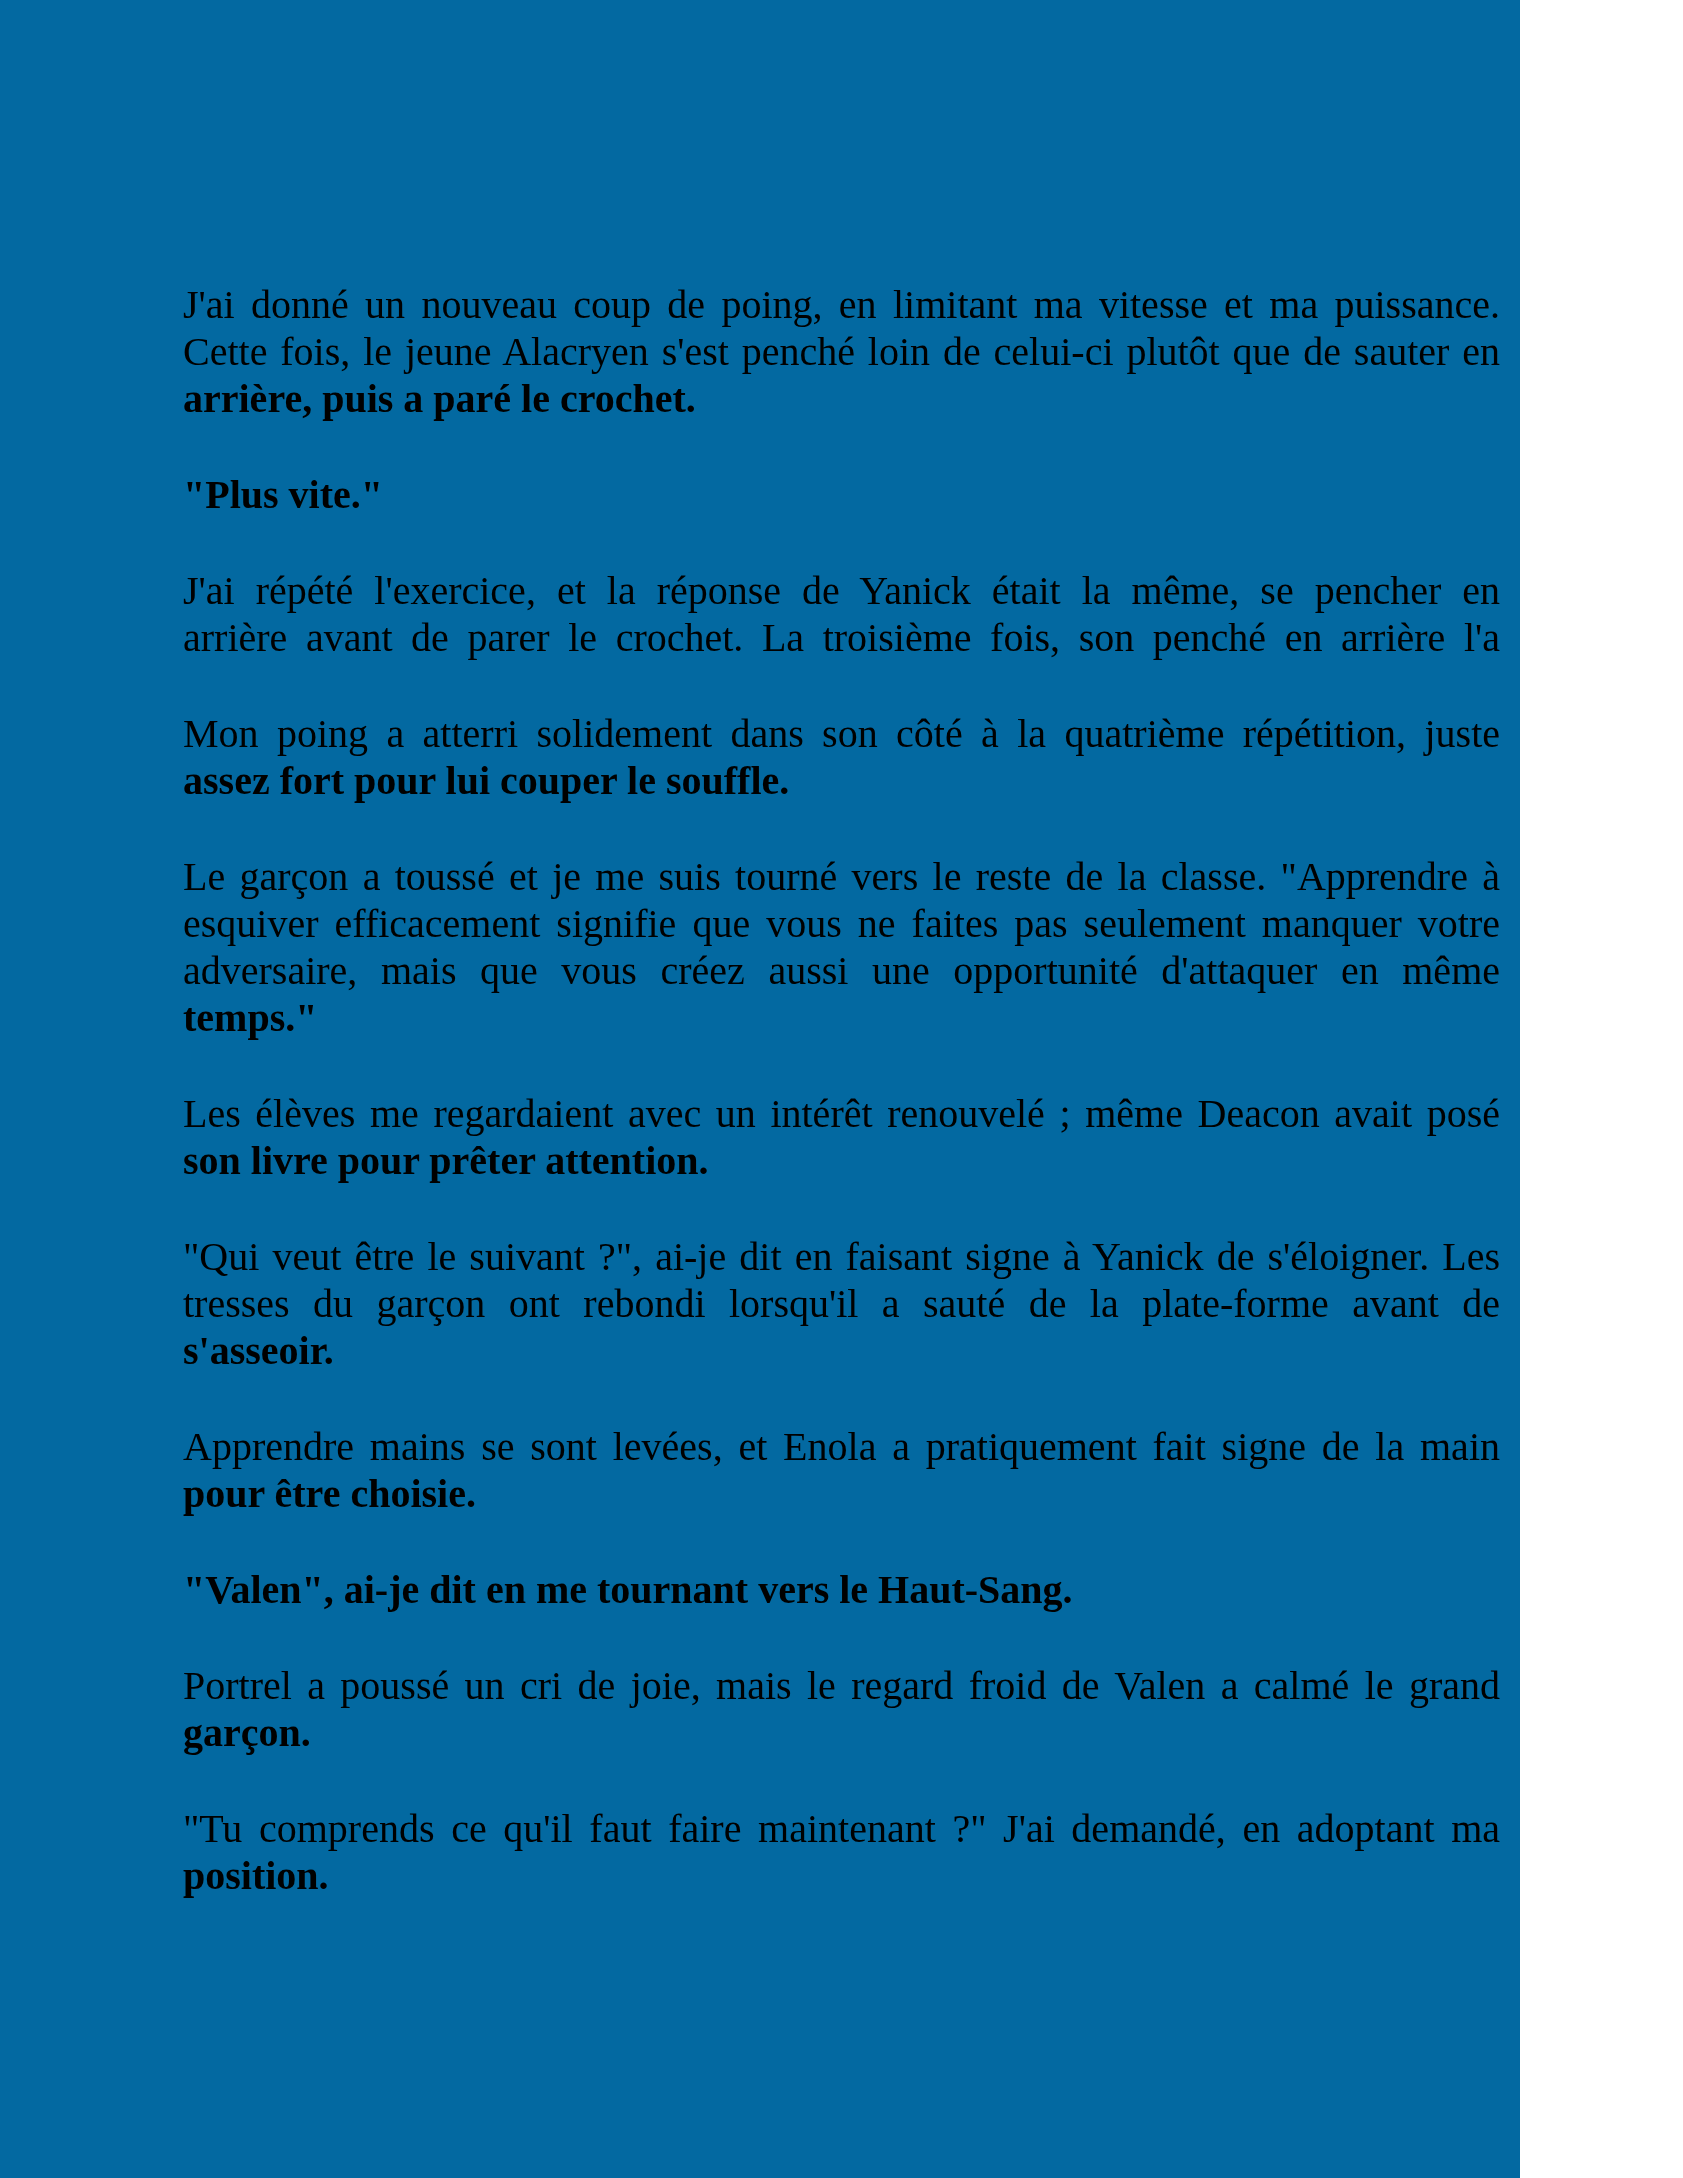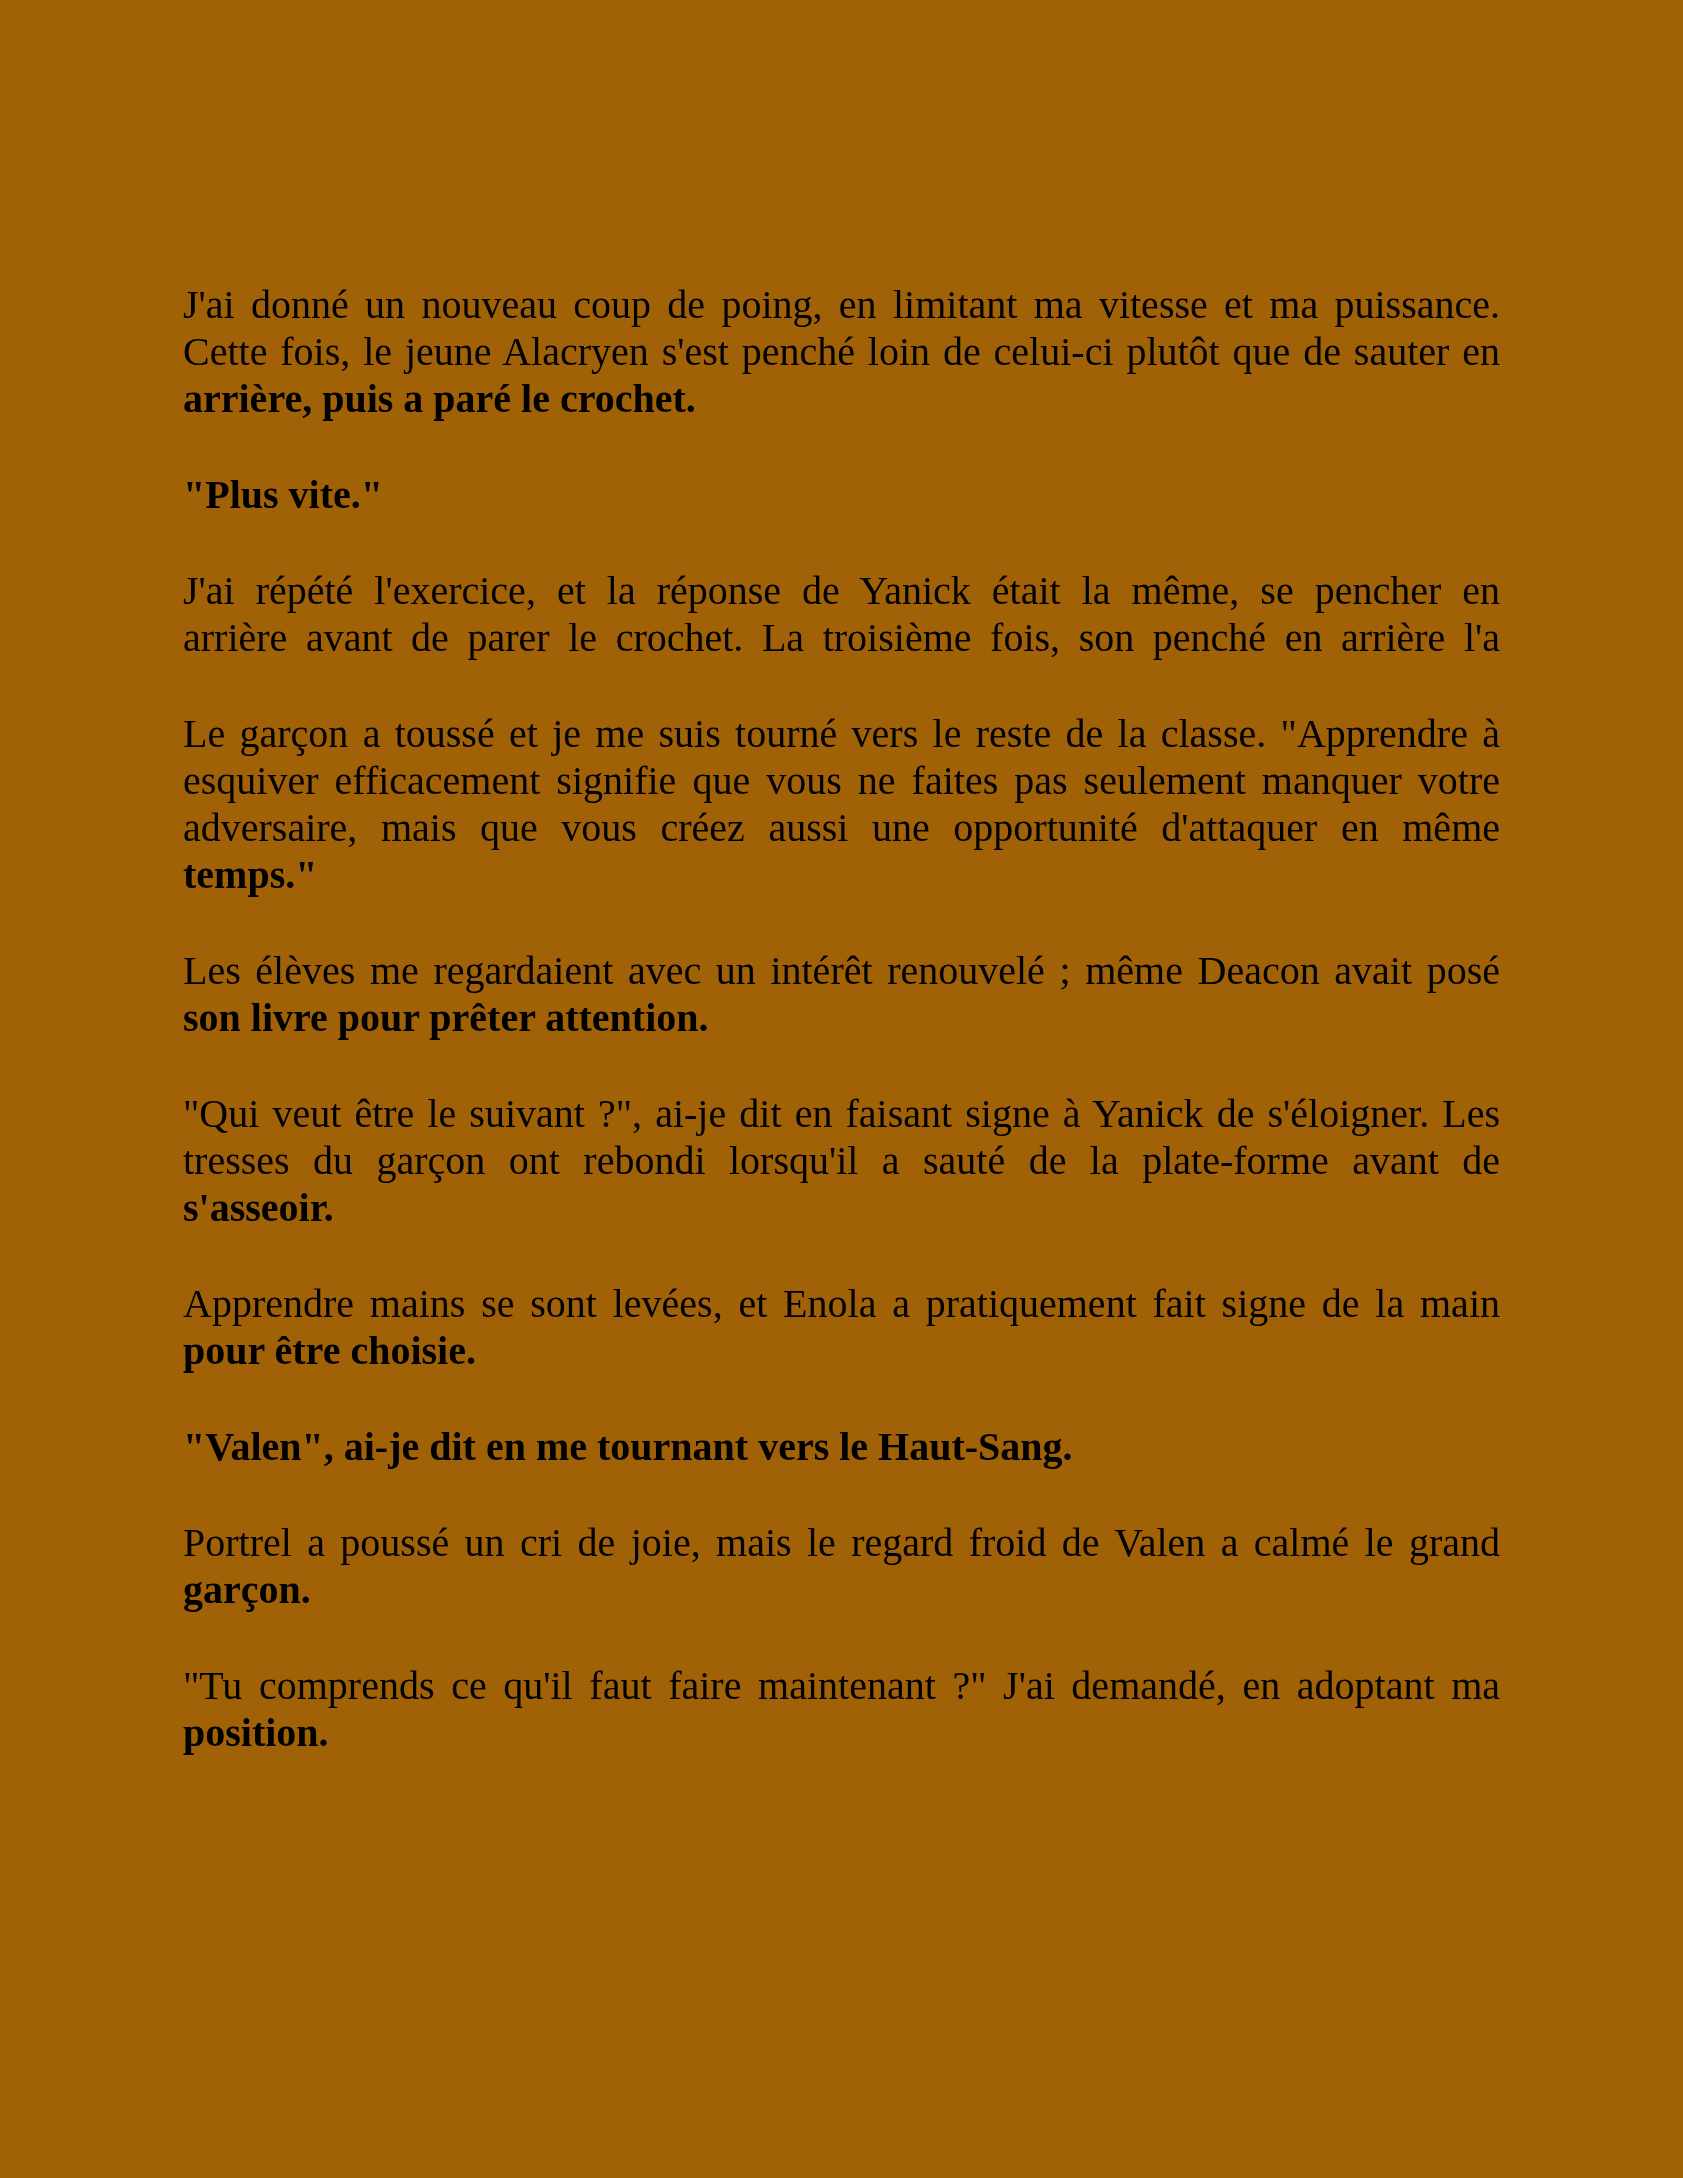--- a/index.html
+++ b/index.html
@@ -2,23 +2,23 @@
 <html><head>
 <meta charset="utf-8">
 <style>
   html, body {
     margin: 0;
     padding: 0;
     background: #ffffff;
   }
   .page {
     position: relative;
-    width: 1683px;
+    width: 1520px;
     height: 2178px;
-    background: #a16207;
+    background: #0369a1;
     overflow: hidden;
   }
   .text-block {
     position: absolute;
     left: 183px;
     top: 281px;
     width: 1317px;
     color: #000000;
     font-family: "Liberation Serif", "DejaVu Serif", serif;
     font-size: 40px;
@@ -47,20 +47,24 @@
         <div class="line last">arrière, puis a paré le crochet.</div>
       </div>
       <div class="para">
         <div class="line last">"Plus vite."</div>
       </div>
       <div class="para">
         <div class="line">J'ai répété l'exercice, et la réponse de Yanick était la même, se pencher en</div>
         <div class="line">arrière avant de parer le crochet. La troisième fois, son penché en arrière l'a</div>
       </div>
       <div class="para">
+        <div class="line">Mon poing a atterri solidement dans son côté à la quatrième répétition, juste</div>
+        <div class="line last">assez fort pour lui couper le souffle.</div>
+      </div>
+      <div class="para">
         <div class="line">Le garçon a toussé et je me suis tourné vers le reste de la classe. "Apprendre à</div>
         <div class="line">esquiver efficacement signifie que vous ne faites pas seulement manquer votre</div>
         <div class="line">adversaire, mais que vous créez aussi une opportunité d'attaquer en même</div>
         <div class="line last">temps."</div>
       </div>
       <div class="para">
         <div class="line">Les élèves me regardaient avec un intérêt renouvelé ; même Deacon avait posé</div>
         <div class="line last">son livre pour prêter attention.</div>
       </div>
       <div class="para">

